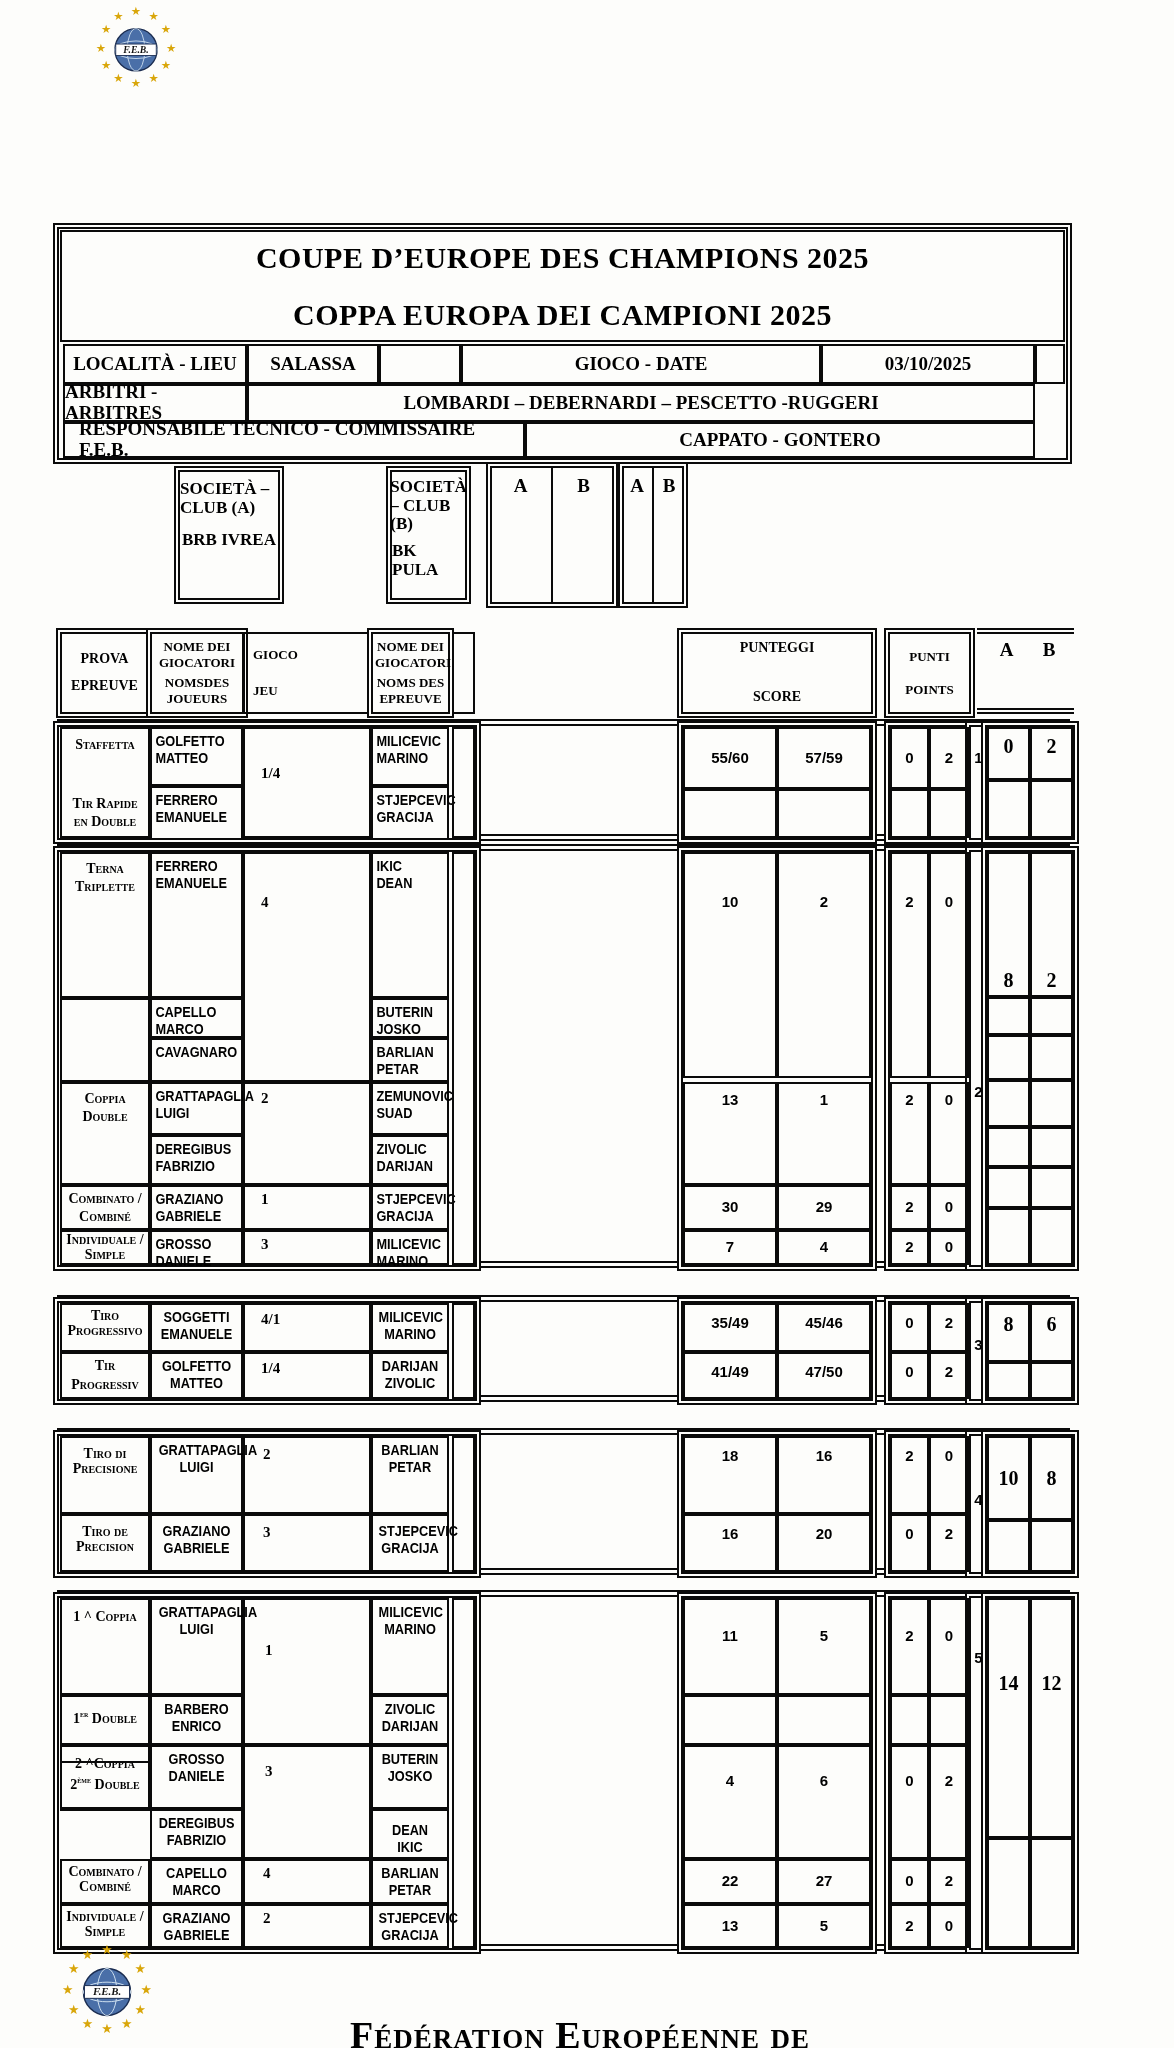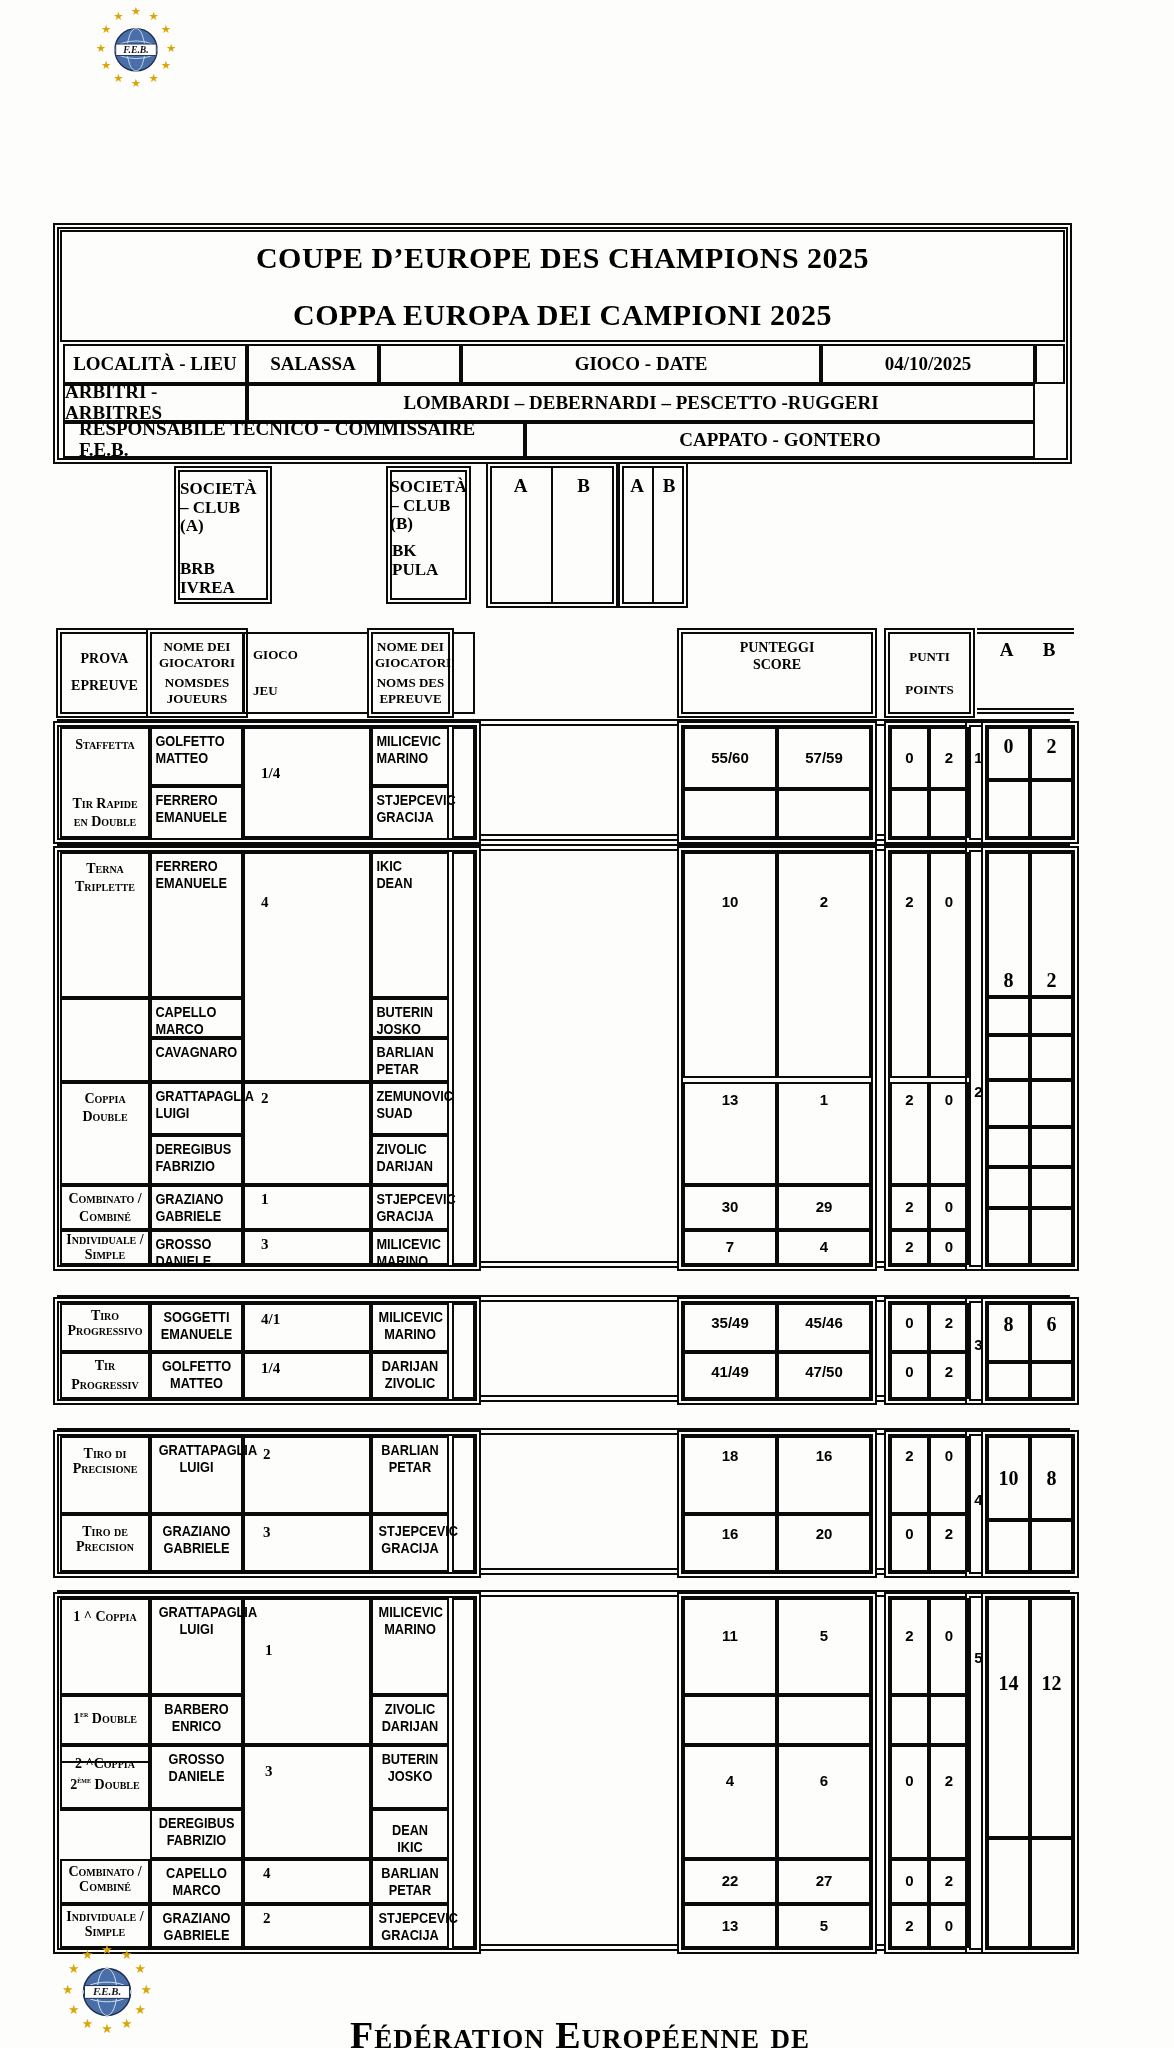--- a/index.html
+++ b/index.html
@@ -68,28 +68,28 @@
 
   <div class="dd" style="left:57px;top:227px;width:1011px;height:233px"></div>
   <div class="c fc fcol" style="left:60px;top:230px;width:1005px;height:112px;gap:20px">
     <div class="title">COUPE D’EUROPE DES CHAMPIONS 2025</div>
     <div class="title">COPPA EUROPA DEI CAMPIONI 2025</div>
   </div>
   <div class="c fc hd" style="left:63px;top:344px;width:184px;height:40px">LOCALITÀ - LIEU</div>
   <div class="c fc hd" style="left:247px;top:344px;width:132px;height:40px">SALASSA</div>
   <div class="c" style="left:379px;top:344px;width:82px;height:40px"></div>
   <div class="c fc hd" style="left:461px;top:344px;width:360px;height:40px">GIOCO - DATE</div>
-  <div class="c fc hd" style="left:821px;top:344px;width:214px;height:40px">04/10/2025</div>
+  <div class="c fc hd" style="left:821px;top:344px;width:214px;height:40px">03/10/2025</div>
   <div class="c" style="left:1035px;top:344px;width:30px;height:40px"></div>
   <div class="c fc hd" style="left:63px;top:384px;width:184px;height:38px">ARBITRI - ARBITRES</div>
   <div class="c hd" style="left:63px;top:422px;width:462px;height:36px;display:flex;align-items:center;padding-left:14px;text-align:left">RESPONSABILE TECNICO - COMMISSAIRE F.E.B.</div>
   <div class="c fc hd" style="left:247px;top:384px;width:788px;height:38px">LOMBARDI – DEBERNARDI – PESCETTO -RUGGERI</div>
   <div class="c fc hd" style="left:525px;top:422px;width:510px;height:36px">CAPPATO - GONTERO</div>
 
-  <div class="dd fcol" style="left:178px;top:470px;width:90px;height:130px;align-items:center;padding-top:8px;gap:24px">
+  <div class="dd fcol" style="left:178px;top:470px;width:102px;height:130px;align-items:center;padding-top:8px;gap:14px">
     <div class="hd" style="font-size:17px">SOCIETÀ – CLUB (A)</div>
     <div class="hd" style="font-size:17px">BRB IVREA</div>
   </div>
   <div class="dd fcol" style="left:390px;top:470px;width:77px;height:130px;align-items:center;padding-top:6px;gap:8px">
     <div class="hd" style="font-size:17px">SOCIETÀ – CLUB (B)</div>
     <div class="hd" style="font-size:17px">BK PULA</div>
   </div>
   <div class="dd" style="left:490px;top:466px;width:124px;height:138px"></div>
   <div class="abs" style="left:551px;top:468px;width:0;height:134px;border-left:2px solid #0a0a0a"></div>
   <div class="abs hd" style="left:490px;top:476px;width:61px;text-align:center">A</div>
@@ -109,21 +109,21 @@
   </div>
   <div class="c fcol" style="left:243px;top:632px;width:129px;height:82px;justify-content:space-around;align-items:flex-start;padding:3px 8px">
     <div class="hd13">GIOCO</div>
     <div class="hd13">JEU</div>
   </div>
   <div class="dd fcol" style="left:371px;top:632px;width:79px;height:82px;justify-content:space-around;padding:3px 2px">
     <div class="hd13">NOME DEI GIOCATORI</div>
     <div class="hd13">NOMS DES EPREUVE</div>
   </div>
   <div class="c" style="left:452px;top:632px;width:23px;height:82px"></div>
-  <div class="dd fcol" style="left:681px;top:632px;width:192px;height:82px;justify-content:flex-start;padding:6px 16px">
+  <div class="dd fcol" style="left:681px;top:632px;width:192px;height:82px;justify-content:space-between;padding:6px 16px">
     <div class="hd13" style="font-size:14px">PUNTEGGI</div>
     <div class="hd13" style="font-size:14px">SCORE</div>
   </div>
   <div class="dd fcol" style="left:888px;top:632px;width:83px;height:82px;justify-content:space-around;padding:6px 0">
     <div class="hd13">PUNTI</div>
     <div class="hd13">POINTS</div>
   </div>
   <div class="minirule" style="left:977px;top:628px;width:97px"></div>
   <div class="abs hd" style="left:985px;top:640px;width:43px;text-align:center">A</div>
   <div class="abs hd" style="left:1028px;top:640px;width:42px;text-align:center">B</div>

